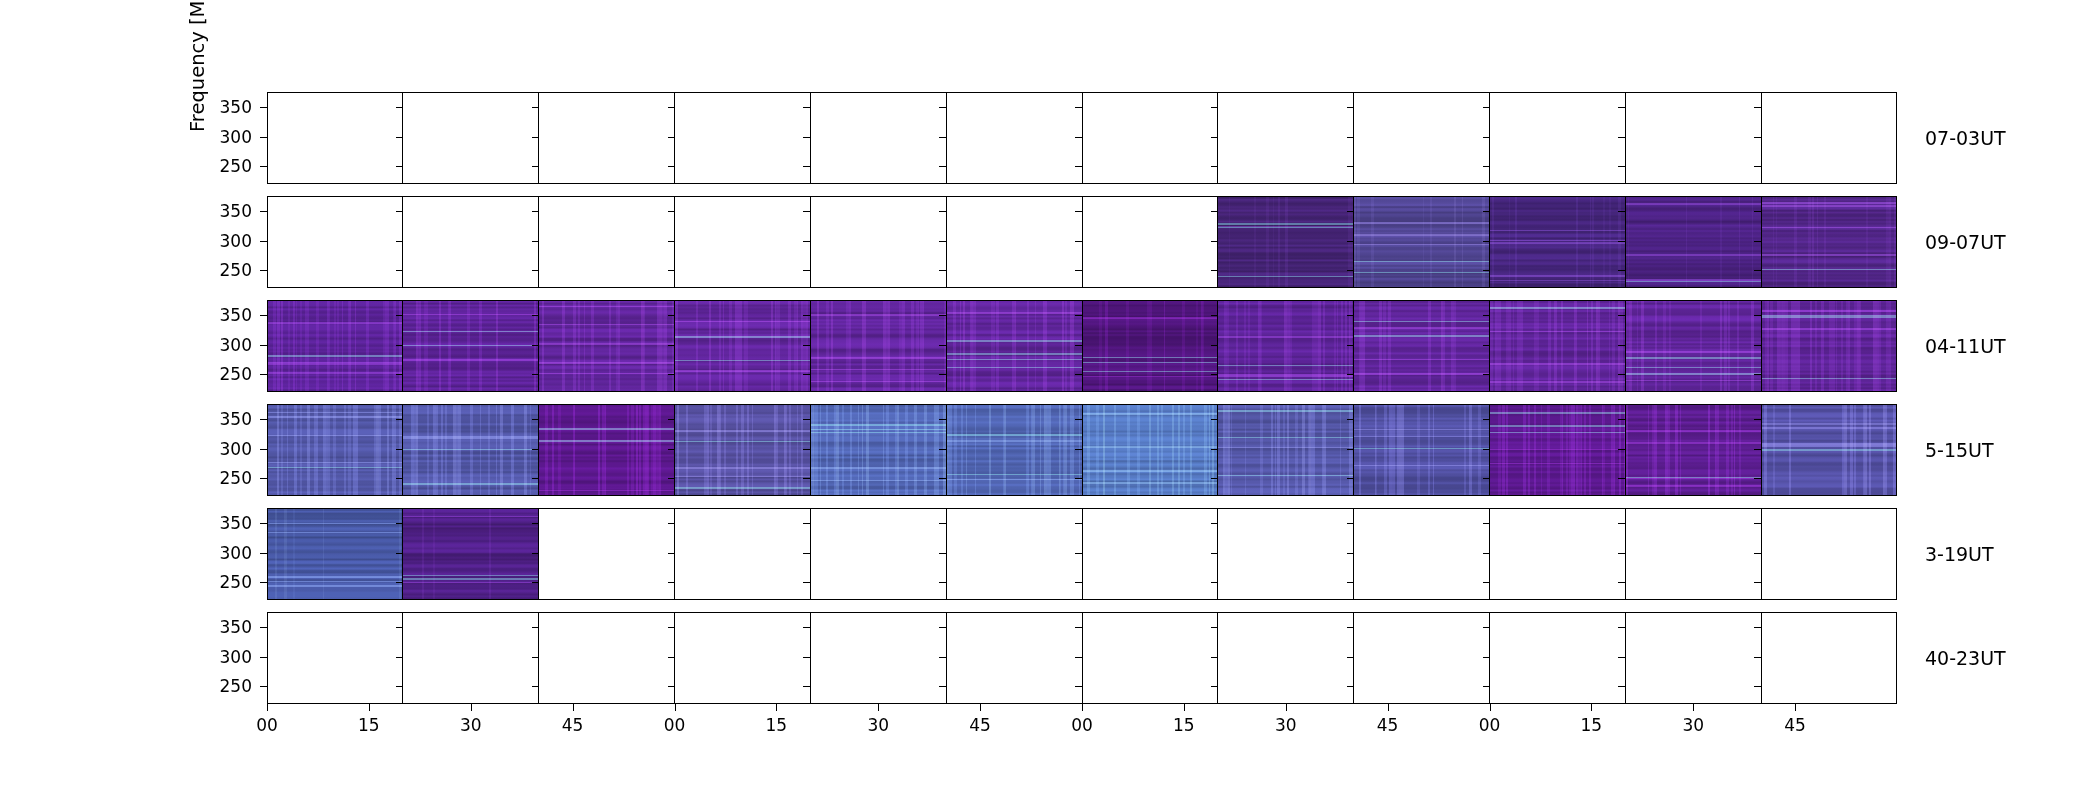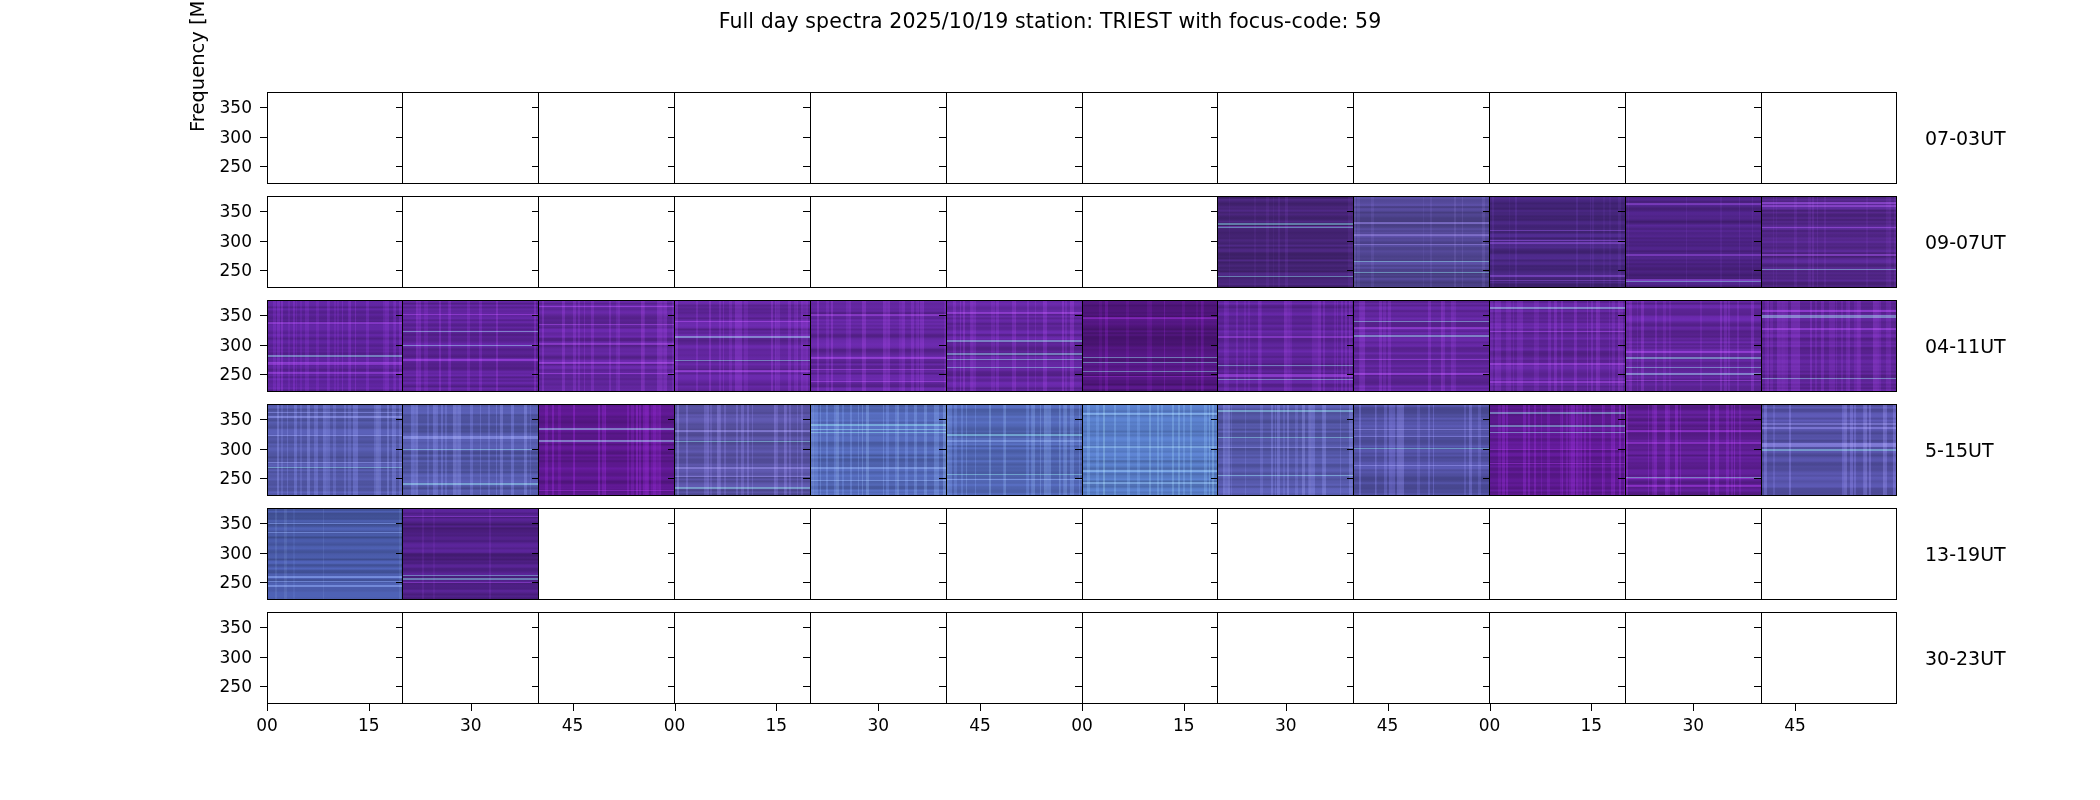--- a/index.html
+++ b/index.html
@@ -43,21 +43,20 @@
   .xtlabel{position:absolute;font-size:17px;color:#000;transform:translateX(-50%);}
 
   .rowlabel{position:absolute;left:1925px;font-size:19px;color:#000;
             transform:translateY(-50%);white-space:nowrap;}
 </style>
 </head>
 <body>
 
 <div id="figure">
 
-  <div id="fig-title">Full day spectra 2025/10/19 station: TRIEST with focus-code: 59</div>
 
   <div id="ylabel">Frequency [MHz]</div>
 
   <div id="rows-host">
       <div class="row" style="top: 92px; height: 92px;">
         <div class="row-inner">
           <div class="cell" title="00-03UT seg0">
             <div class="fill" style="background: rgb(255, 255, 255);"></div>
           </div>
           <div class="cell" title="00-03UT seg1">
@@ -609,22 +608,22 @@
         <div class="ytick-in" style="top: 74.1935px; left: 1215.5px;"></div>
         <div class="ytick-in" style="top: 74.1935px; left: 1351.33px;"></div>
         <div class="ytick-in" style="top: 74.1935px; left: 1487.17px;"></div>
       </div>
     </div>
   <div id="rowlabels-host">
       <div class="rowlabel" style="top: 138px;">07-03UT</div>
       <div class="rowlabel" style="top: 242px;">09-07UT</div>
       <div class="rowlabel" style="top: 346px;">04-11UT</div>
       <div class="rowlabel" style="top: 450px;">5-15UT</div>
-      <div class="rowlabel" style="top: 554px;">13-19UT</div>
-      <div class="rowlabel" style="top: 658px;">30-23UT</div>
+      <div class="rowlabel" style="top: 554px;">3-19UT</div>
+      <div class="rowlabel" style="top: 658px;">40-23UT</div>
     </div>
   <div id="xaxis-host">
       <div style="position: absolute; left: 267px; top: 704px; width: 0px; height: 7px; border-left: 1.5px solid rgb(0, 0, 0);"></div>
       <div class="xtlabel" style="left: 267px; top: 715px;">00</div>
       <div style="position: absolute; left: 368.875px; top: 704px; width: 0px; height: 7px; border-left: 1.5px solid rgb(0, 0, 0);"></div>
       <div class="xtlabel" style="left: 368.875px; top: 715px;">15</div>
       <div style="position: absolute; left: 470.75px; top: 704px; width: 0px; height: 7px; border-left: 1.5px solid rgb(0, 0, 0);"></div>
       <div class="xtlabel" style="left: 470.75px; top: 715px;">30</div>
       <div style="position: absolute; left: 572.625px; top: 704px; width: 0px; height: 7px; border-left: 1.5px solid rgb(0, 0, 0);"></div>
       <div class="xtlabel" style="left: 572.625px; top: 715px;">45</div>

